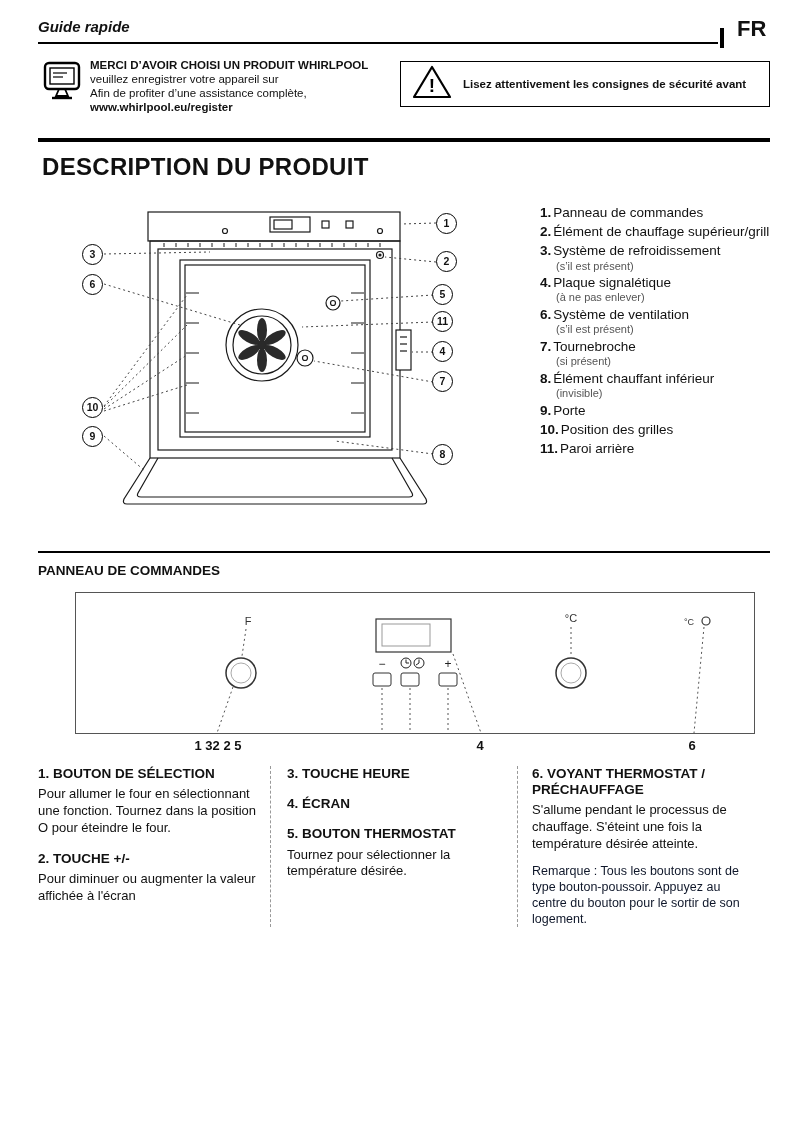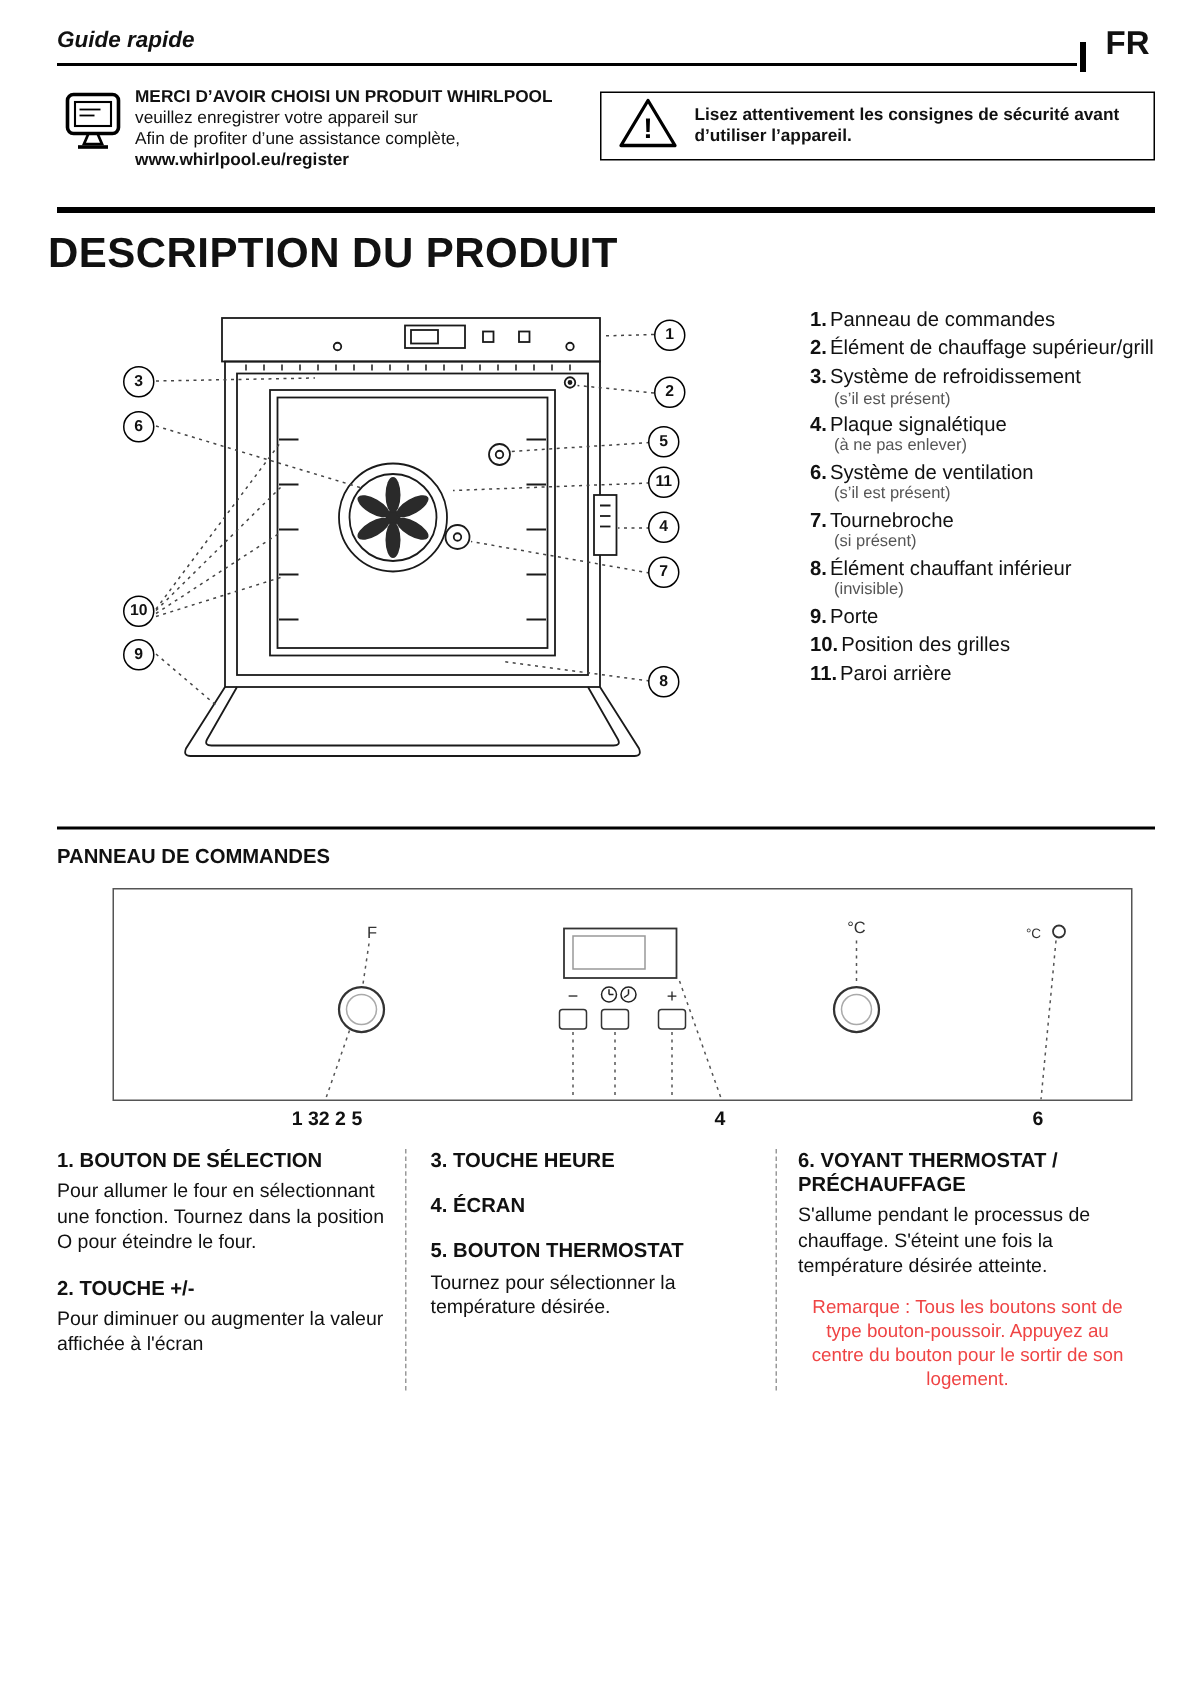--- a/index.html
+++ b/index.html
@@ -17,21 +17,21 @@
   .reg-icon { position:absolute; left:42px; top:60px; }
   .reg-text { position:absolute; left:90px; top:58px; width:300px; font-size:11.5px; line-height:1.22; }
   .reg-text .b { font-weight:bold; }
 
   
   .warn-box { position:absolute; left:400px; top:61px; width:370px; height:46px; border:1px solid #000;
               display:flex; align-items:center; gap:10px; padding:0 10px; }
   .warn-text { font-size:11.5px; font-weight:bold; line-height:1.25; }
 
   .thick-rule { position:absolute; left:38px; top:138px; width:732px; height:4px; background:#000; }
-  .doc-title { position:absolute; left:32px; top:153px; font-size:28px; font-weight:bold; letter-spacing:0.3px; }
+  .doc-title { position:absolute; left:42px; top:153px; font-size:24px; font-weight:bold; letter-spacing:0.3px; }
 
   
   .diagram { position:absolute; left:60px; top:203px; width:470px; height:330px; }
   .diagram svg { position:absolute; left:0; top:0; }
   .callout { position:absolute; width:21px; height:21px; border:1.6px solid #000; border-radius:50%;
              background:#fff; font-size:10.5px; font-weight:bold; line-height:18px; text-align:center; }
 
   
   .desc-list { position:absolute; left:540px; top:205px; width:235px; margin:0; padding:0; list-style:none; }
   .desc-item { font-size:13.5px; line-height:1.2; margin-bottom:3px; }
@@ -52,21 +52,21 @@
   
   .cols { position:absolute; left:38px; top:766px; width:732px; display:flex; align-items:stretch; }
   .col { }
   .col1 { width:232px; padding-right:12px; }
   .col2 { width:248px; padding:0 16px; border-left:1px dashed #999; border-right:1px dashed #999; }
   .col3 { width:240px; padding-left:14px; }
   .col h3 { font-size:13.5px; line-height:1.2; margin:14px 0 4px; }
   .col h3:first-child { margin-top:0; }
   .col p { margin:0; font-size:13px; line-height:1.3; }
   .col p:empty { display:none; }
-  .gray-note { margin-top:10px !important; color:#ef4444; font-size:12.5px !important; line-height:1.28 !important;text-align:center; }
+  .gray-note { margin-top:10px !important; color:#0f172a; font-size:12.5px !important; line-height:1.28 !important; }
 
   
   .logo-wrap { position:absolute; left:0; right:0; top:1056px; text-align:center; }
   .logo { display:inline-block; font-family:"DejaVu Serif", serif; font-style:italic; font-weight:bold;
           font-size:36px; letter-spacing:-1px; color:#8b5cf6; }
   .page-num { position:absolute; left:736px; top:1058px; font-size:12.5px; }
 </style>
 </head>
 <body>
 
@@ -96,21 +96,20 @@
 
   <div class="warn-box">
     <span>
       <svg width="42" height="36" viewBox="0 0 42 36">
         <polygon points="21,3 39,33 3,33" fill="none" stroke="#000" stroke-width="2.2" stroke-linejoin="round"></polygon>
         <text x="21" y="28" text-anchor="middle" font-size="19" font-weight="bold" font-family="Liberation Sans, sans-serif">!</text>
       </svg>
     </span>
     <div class="warn-text">
       <div>Lisez attentivement les consignes de sécurité avant</div>
-      <div>d’utiliser l’appareil.</div>
     </div>
   </div>
 
   <div class="thick-rule"></div>
   <h1 class="doc-title" style="margin:0">DESCRIPTION DU PRODUIT</h1>
 
   <div class="diagram">
     <svg width="470" height="330" viewBox="0 0 470 330">
       <g fill="none" stroke="#1a1a1a" stroke-width="1.2">
 

